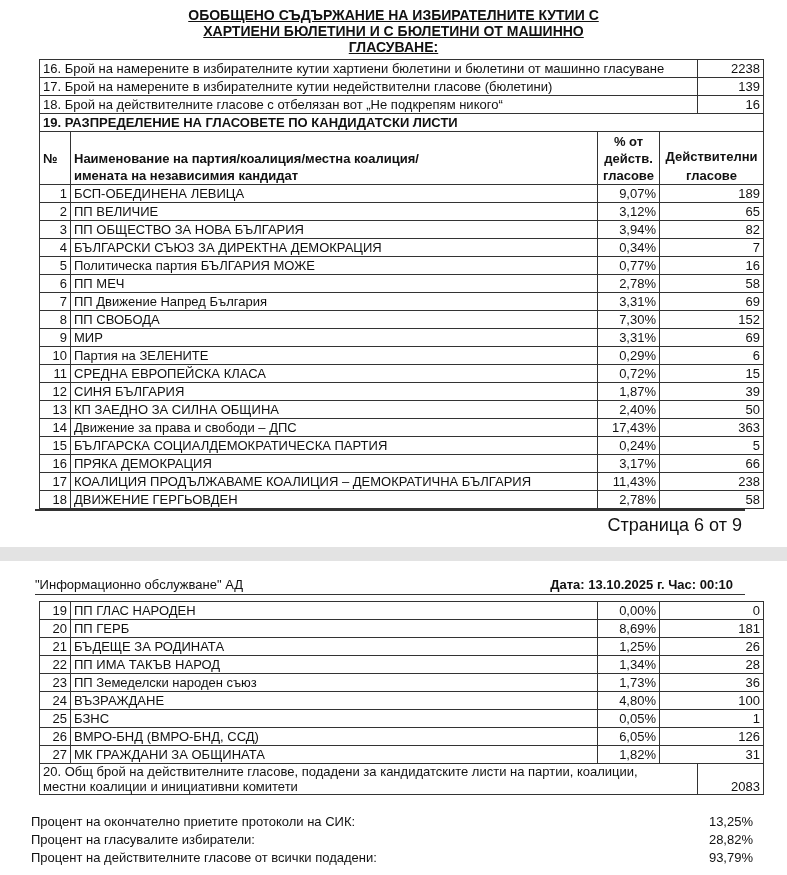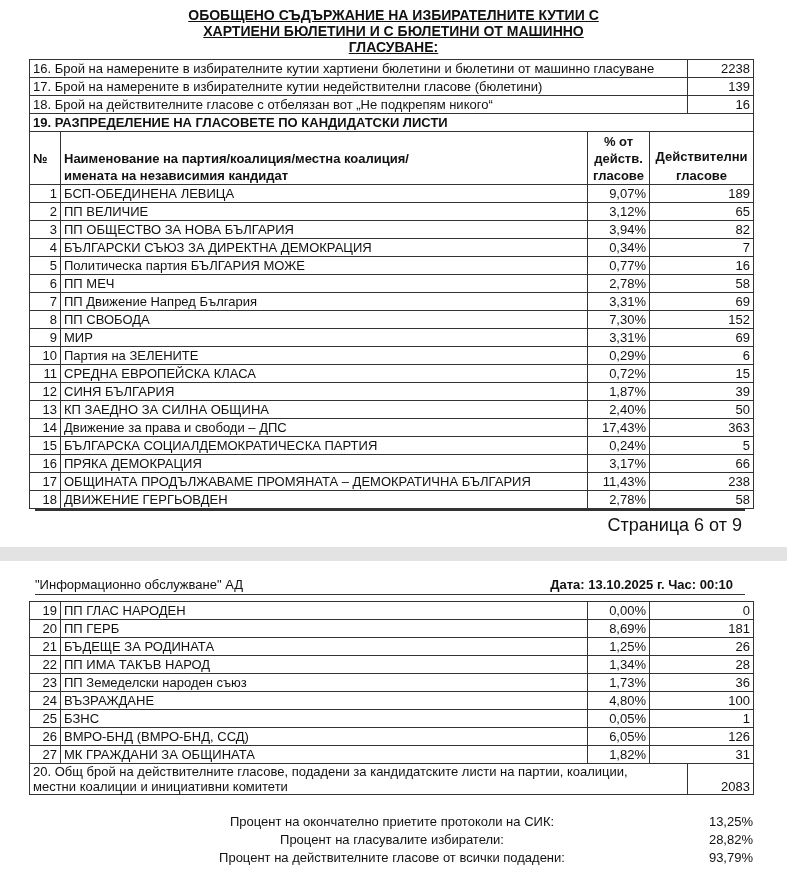--- a/index.html
+++ b/index.html
@@ -1,33 +1,33 @@
 <!DOCTYPE html>
 <html><head>
 <meta charset="utf-8">
 <style>
   html, body { margin:0; padding:0; background:#fff; }
   body { width:787px; height:875px; position:relative; overflow:hidden;
          font-family:"Liberation Sans", sans-serif; color:#111; font-size:13px; }
   .title { position:absolute; top:7px; left:0; width:787px; text-align:center;
            font-weight:bold; font-size:14px; line-height:16px; }
   .title span { text-decoration:underline; display:block; }
-  table { border-collapse:collapse; position:absolute; left:29px; width:724px; table-layout:fixed;padding-left:48px; }
+  table { border-collapse:collapse; position:absolute; left:39px; width:724px; table-layout:fixed;padding-left:48px; }
   td { border:1px solid #333; padding:0 3px; height:17px; line-height:17px; white-space:nowrap; overflow:hidden; font-size:13px; }
   .r { text-align:right; }
   .c { text-align:center; }
   .b { font-weight:bold; }
   .hdr td { line-height:15px; vertical-align:bottom; }
   .sepline { position:absolute; left:35px; width:710px; height:2px; background:#333; }
   .pageno { position:absolute; right:45px; font-size:18px; }
   .band { position:absolute; left:0; top:547px; width:787px; height:14px; background:#e3e3e3; }
   .header2 { position:absolute; left:35px; top:577px; width:710px; border-bottom:1px solid #333; height:17px; font-size:13px; }
   .header2 .left { position:absolute; left:0; }
   .header2 .right { position:absolute; right:12px;font-weight:bold; }
-  .stats { position:absolute; left:31px; width:722px; font-size:13px;text-align:center; }
+  .stats { position:absolute; left:31px; width:722px; font-size:13px; }
   .stats div { position:relative; height:18px; line-height:18px; }
   .stats .v { position:absolute; right:0; top:0; }
 </style>
 </head>
 <body>
 
 <div class="title">
   <span>ОБОБЩЕНО СЪДЪРЖАНИЕ НА ИЗБИРАТЕЛНИТЕ КУТИИ С</span>
   <span>ХАРТИЕНИ БЮЛЕТИНИ И С БЮЛЕТИНИ ОТ МАШИННО</span>
   <span>ГЛАСУВАНЕ:</span>
@@ -174,21 +174,21 @@
         <td class="r">5</td>
       </tr>
       <tr>
         <td class="r">16</td>
         <td>ПРЯКА ДЕМОКРАЦИЯ</td>
         <td class="r">3,17%</td>
         <td class="r">66</td>
       </tr>
       <tr>
         <td class="r">17</td>
-        <td>ОБЩИНАТА ПРОДЪЛЖАВАМЕ ПРОМЯНАТА – ДЕМОКРАТИЧНА БЪЛГАРИЯ</td>
+        <td>КОАЛИЦИЯ ПРОДЪЛЖАВАМЕ КОАЛИЦИЯ – ДЕМОКРАТИЧНА БЪЛГАРИЯ</td>
         <td class="r">11,43%</td>
         <td class="r">238</td>
       </tr>
       <tr>
         <td class="r">18</td>
         <td>ДВИЖЕНИЕ ГЕРГЬОВДЕН</td>
         <td class="r">2,78%</td>
         <td class="r">58</td>
       </tr>
     </tbody>

